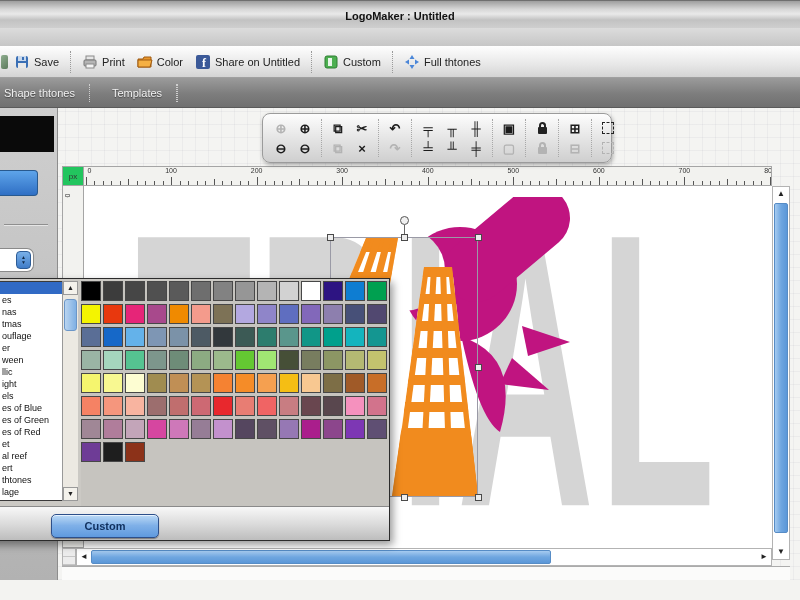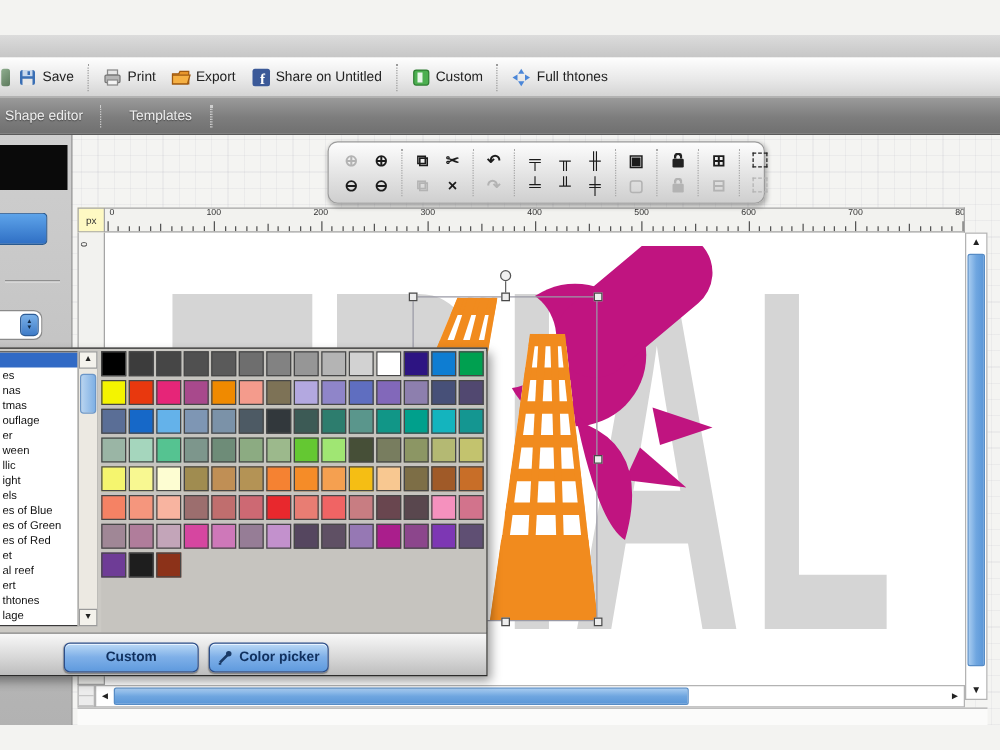--- a/index.html
+++ b/index.html
@@ -52,21 +52,21 @@
   .tool-btn.disabled{color:#b3b3b3;}
   .tool-sep{width:1px;border-left:1px dotted #a8a8a8;margin:1px 6px;}
   .lockbody{width:9px;height:7px;background:#222;border-radius:1px;}
   .lockarc{width:7px;height:5px;border:2px solid #222;border-bottom:none;border-radius:4px 4px 0 0;}
   .lockwrap{display:flex;flex-direction:column;align-items:center;}
   .disabled .lockbody{background:#b3b3b3;}
   .disabled .lockarc{border-color:#b3b3b3;}
   .marquee{width:12px;height:12px;border:1px dashed #222;}
   .disabled .marquee{border-color:#b3b3b3;}
   
-  .ruler-corner{position:absolute;left:62px;top:166px;width:22px;height:20px;background:#fef9c3;
+  .ruler-corner{position:absolute;left:62px;top:166px;width:22px;height:20px;background:#22c55e;
     border:1px solid #a5a5a5;font-size:8px;color:#333;line-height:20px;text-align:center;z-index:2;}
   .h-ruler{position:absolute;left:84px;top:166px;width:688px;height:20px;background:#f2f2ef;
     border:1px solid #a5a5a5;border-left:none;z-index:2;overflow:hidden;}
   .h-tick{position:absolute;bottom:0;width:1px;background:#555;}
   .h-lab{position:absolute;top:0px;transform:translateX(-50%);font-size:7px;color:#333;}
   .v-ruler{position:absolute;left:62px;top:186px;width:22px;height:362px;background:#f2f2ef;
     border:1px solid #a5a5a5;border-top:none;z-index:2;}
   .v-lab{position:absolute;left:3px;top:6px;font-size:7px;color:#333;transform:rotate(-90deg);}
   
   .canvas-page{position:absolute;left:84px;top:186px;width:688px;height:362px;background:#ffffff;overflow:hidden;z-index:1;}
@@ -116,20 +116,23 @@
     font-size:11px;font-weight:bold;color:#10305e;display:flex;align-items:center;justify-content:center;gap:5px;}
   .btn-custom{left:96px;width:108px;}
   .btn-picker{left:212px;width:96px;}
   .icon16{width:16px;height:16px;display:block;}
 </style>
 </head>
 <body>
 
 <div class="app">
 
+  <div class="titlebar">
+    <div class="t">LogoMaker : Untitled</div>
+  </div>
 
   <div class="menubar">
     <div class="menu-item">Help</div>
   </div>
 
   <div class="toolbar">
     <div class="tb-inner">
       <div class="tb-sliver"></div>
       <div class="tb-btn">
         <svg class="icon16" viewBox="0 0 16 16">
@@ -147,21 +150,21 @@
           <rect x="2" y="6" width="12" height="6" rx="1" fill="#b5b5b5" stroke="#777"></rect>
           <rect x="4" y="10" width="8" height="4" fill="#f4f4f4" stroke="#8a8a8a"></rect>
         </svg>
         <span>Print</span>
       </div>
       <div class="tb-btn">
         <svg class="icon16" viewBox="0 0 16 16">
           <path d="M1 5 L6 5 L7 3 L14 3 L14 13 L1 13 Z" fill="#e8962c" stroke="#a05a10"></path>
           <path d="M1 6 L15 6 L13 13 L1 13 Z" fill="#f5b043" stroke="#a05a10"></path>
         </svg>
-        <span>Export</span>
+        <span>Color</span>
       </div>
       <div class="tb-btn">
         <svg class="icon16" viewBox="0 0 16 16">
           <rect x="1" y="1" width="14" height="14" rx="2" fill="#3b5998"></rect>
           <text x="9" y="13" font-size="12" font-family="Liberation Serif, serif" font-weight="bold" fill="#fff" text-anchor="middle">f</text>
         </svg>
         <span>Share on Untitled</span>
       </div>
       <div class="tb-sep"></div>
       <div class="tb-btn">
@@ -178,21 +181,21 @@
           <polygon points="8,15 10.5,11 5.5,11" fill="#4a86d8"></polygon>
           <polygon points="1,8 5,5.5 5,10.5" fill="#4a86d8"></polygon>
           <polygon points="15,8 11,5.5 11,10.5" fill="#4a86d8"></polygon>
         </svg>
         <span>Full thtones</span>
       </div>
     </div>
   </div>
 
   <div class="tabbar">
-    <div class="tab" style="padding-left:4px;">Shape editor</div>
+    <div class="tab" style="padding-left:4px;">Shape thtones</div>
     <div class="tab-sep"></div>
     <div class="tab" style="margin-left:8px;text-align:center;">Templates</div>
     <div class="tab-sep"></div>
     <div class="tab-sep"></div>
   </div>
 
   <div class="workspace"></div>
 
   <div class="sidebar">
     <div class="sb-black"></div>
@@ -608,25 +611,17 @@
         <div class="sw-row" style="top: 161px;">
           <div class="sw" title="#6e3c96" style="left: 0px; background: rgb(110, 60, 150);"></div>
           <div class="sw" title="#1e1e1e" style="left: 22px; background: rgb(30, 30, 30);"></div>
           <div class="sw" title="#8c3219" style="left: 44px; background: rgb(140, 50, 25);"></div>
         </div>
       </div>
     <div class="popup-bottom">
       <div class="p-btn btn-custom">
         <span>Custom</span>
       </div>
-      <div class="p-btn btn-picker">
-        <svg width="12" height="12" viewBox="0 0 12 12">
-          <line x1="2" y1="10" x2="8" y2="4" stroke="#1a3a66" stroke-width="2"></line>
-          <circle cx="9" cy="3" r="2.2" fill="#1a3a66"></circle>
-          <line x1="1" y1="11" x2="3" y2="11" stroke="#1a3a66" stroke-width="1.5"></line>
-        </svg>
-        <span>Color picker</span>
-      </div>
     </div>
   </div>
 
 
 </div>
 
 </body></html>

